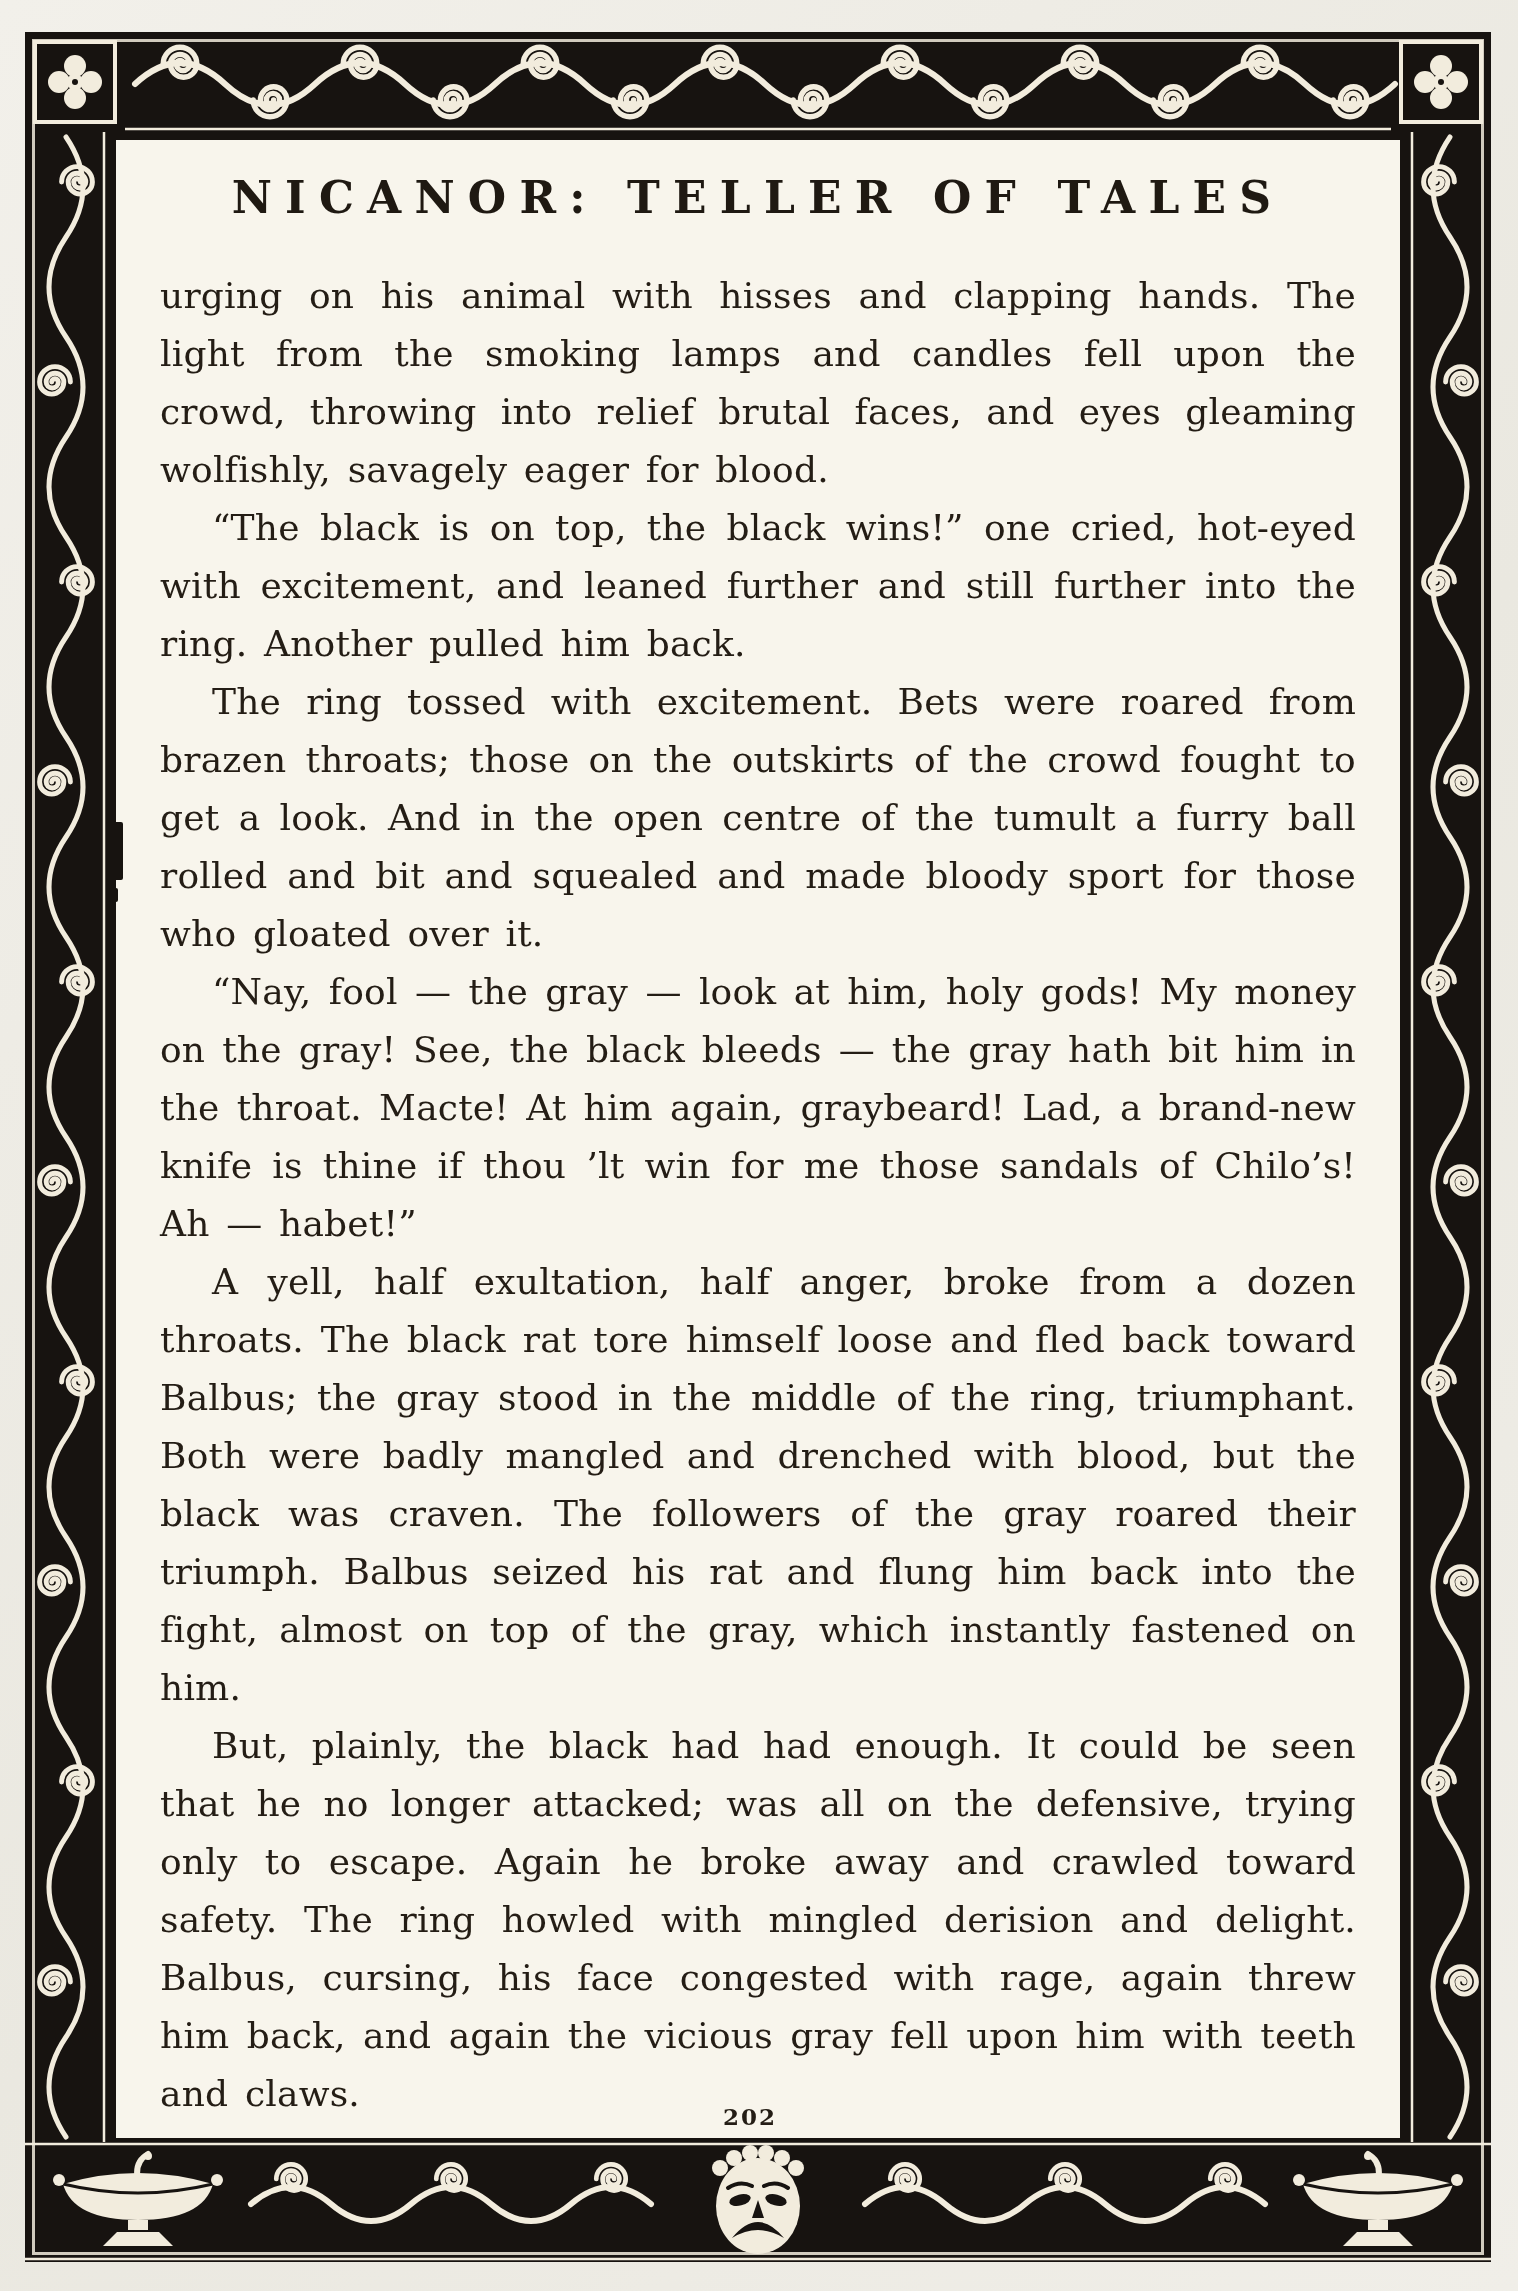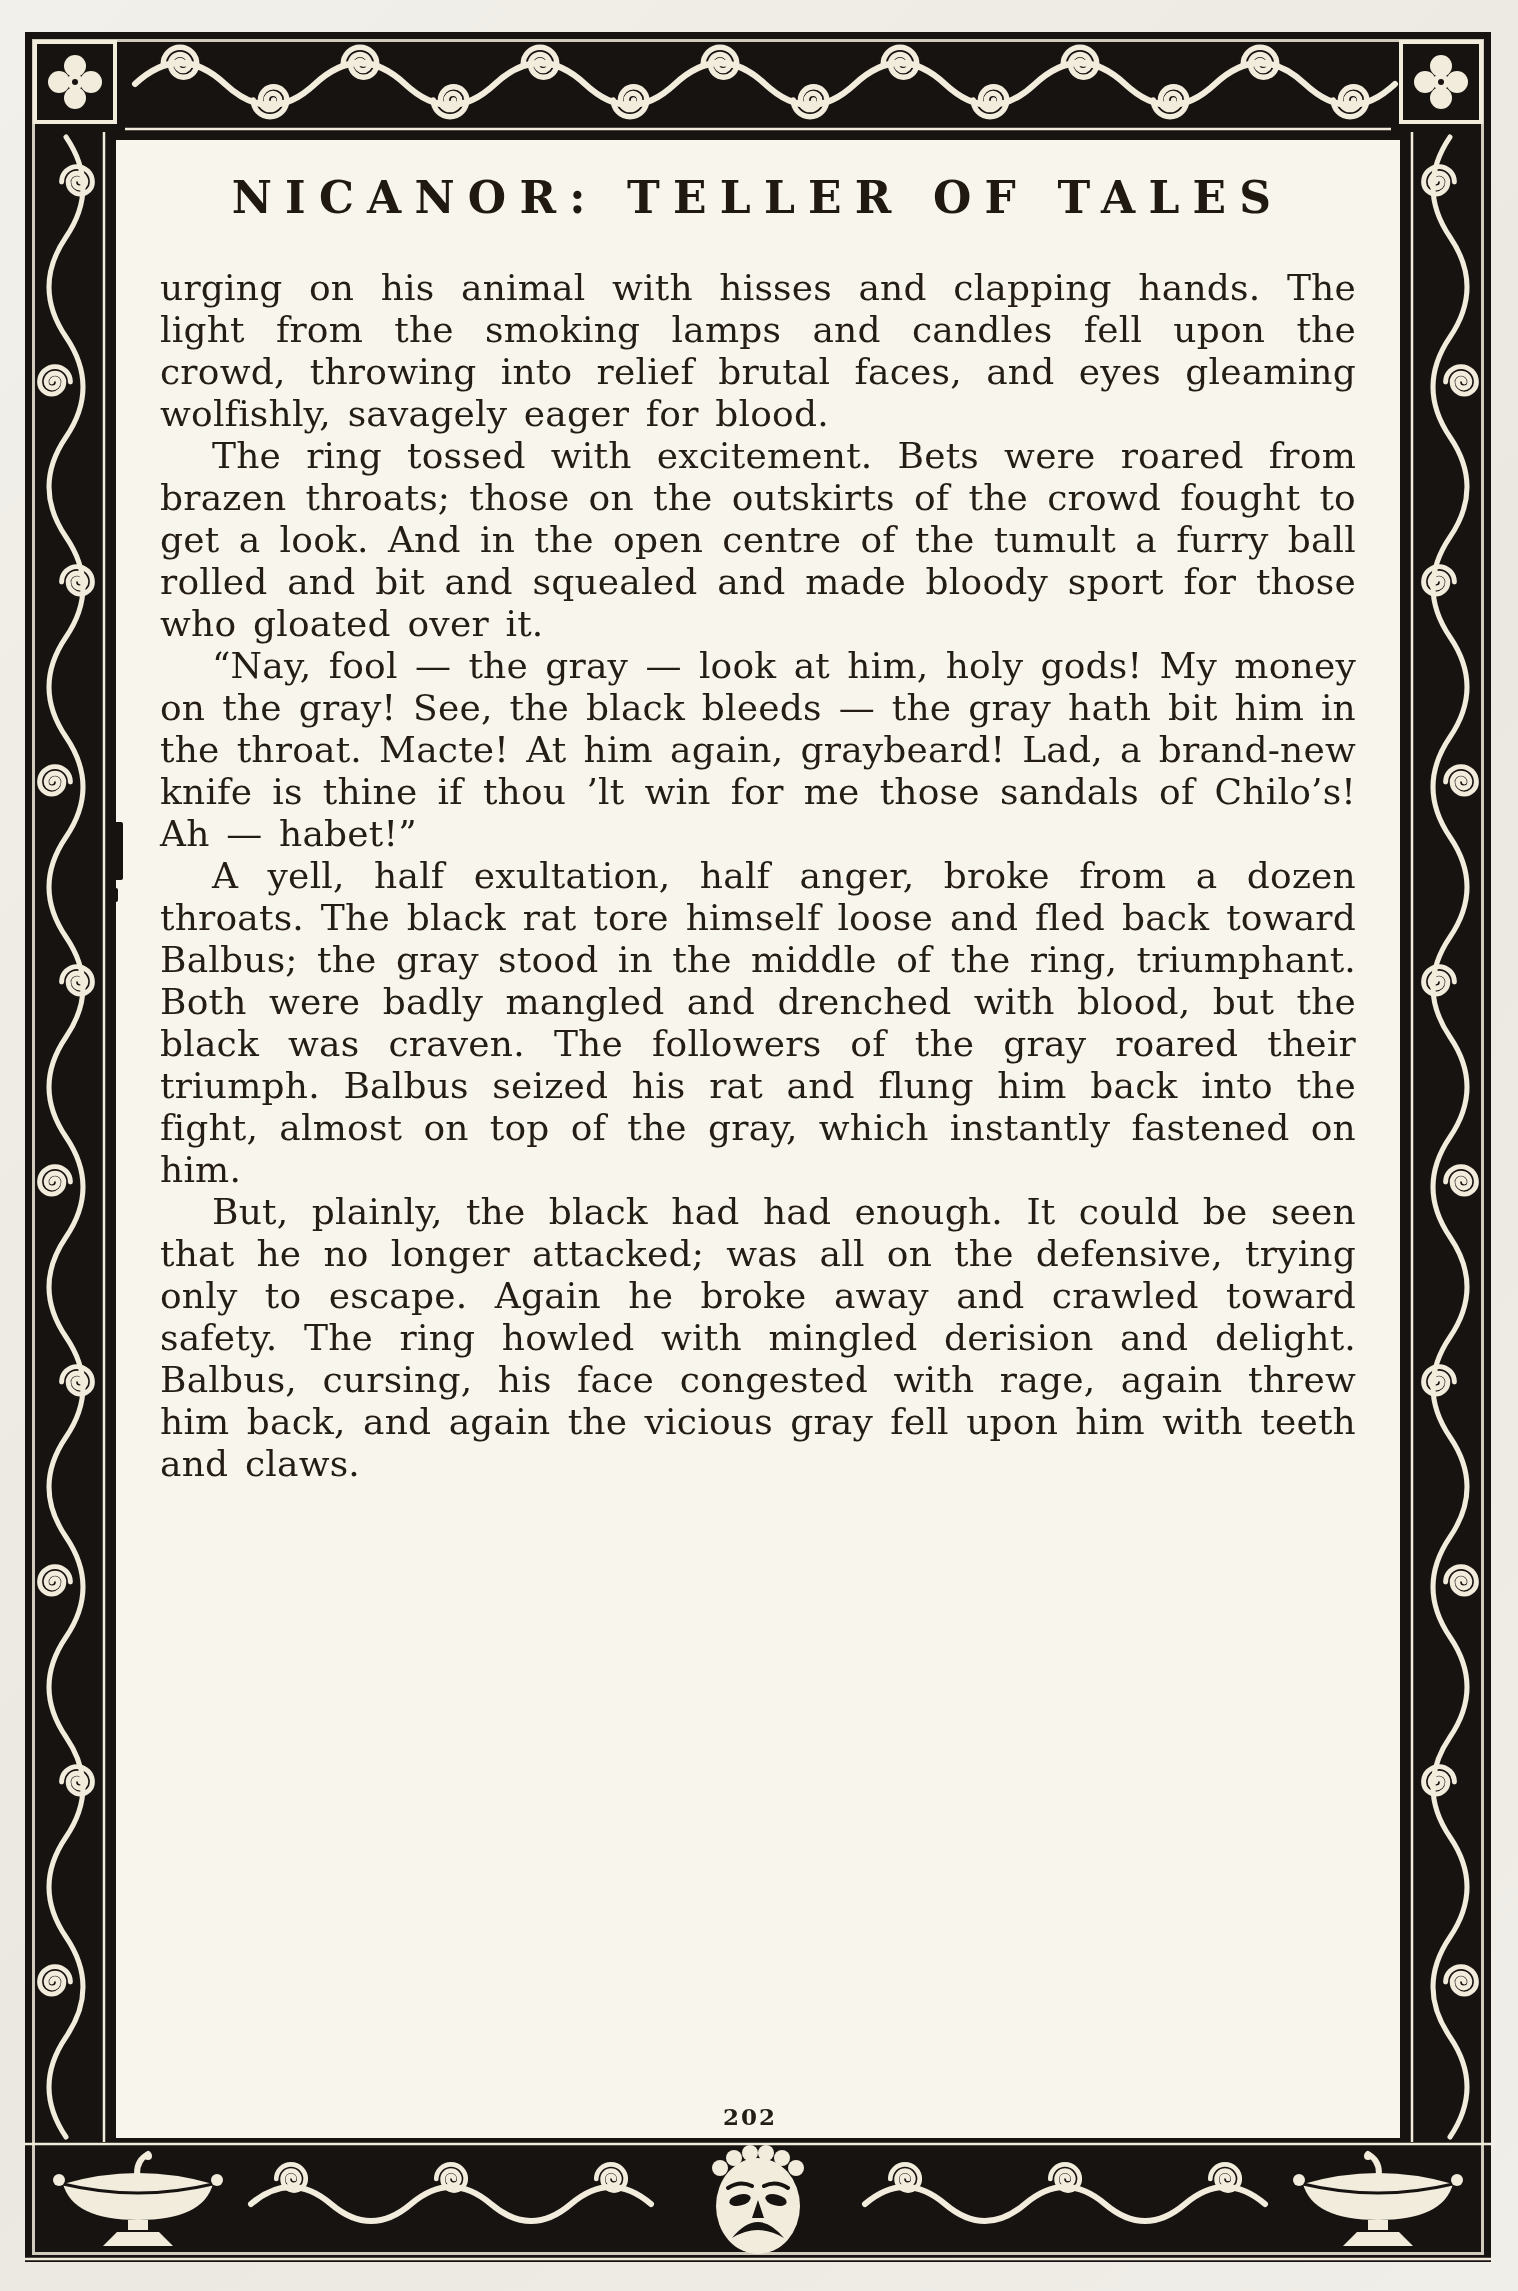--- a/index.html
+++ b/index.html
@@ -26,21 +26,21 @@
     position:absolute; left:116px; top:140px; width:1284px; height:1998px;
     background:#f8f5ec; overflow:hidden;
   }
   .panel-inner { padding:24px 44px 0 44px; }
   .title {
     margin:8px 0 44px 0; text-align:center;
     font-size:44px; font-weight:700; letter-spacing:.30em;
     color:#1f1912; white-space:nowrap;
   }
   .body-text p {
-    margin:0; font-size:36px; line-height:42px; text-align:justify;
+    margin:0; font-size:36px; line-height:58px; text-align:justify;
     color:#241d15; word-spacing:5px; letter-spacing:.2px;
   }
   .body-text p.indent { text-indent:52px; }
   .page-number {
     position:absolute; left:0; right:16px; bottom:8px; text-align:center;
     font-size:23px; font-weight:700; letter-spacing:2px; color:#241d15;
   }
   .print-artifact {
     position:absolute; left:106px; top:822px; width:17px; height:58px;
     background:#171310; border-radius:2px;
@@ -183,20 +183,21 @@
       </g>
       <use href="#sym-mask" x="673" y="0" width="120" height="120"></use>
     </svg>
   </div>
 
   <div class="content-panel">
     <div class="panel-inner">
       <h1 class="title">NICANOR: TELLER OF TALES</h1>
       <div class="body-text">
         <p>urging on his animal with hisses and clapping hands. The light from the smoking lamps and candles fell upon the crowd, throwing into relief brutal faces, and eyes gleaming wolfishly, savagely eager for blood.</p>
+        <p class="indent">“The black is on top, the black wins!” one cried, hot-eyed with excitement, and leaned further and still further into the ring. Another pulled him back.</p>
         <p class="indent">The ring tossed with excitement. Bets were roared from brazen throats; those on the outskirts of the crowd fought to get a look. And in the open centre of the tumult a furry ball rolled and bit and squealed and made bloody sport for those who gloated over it.</p>
         <p class="indent">“Nay, fool — the gray — look at him, holy gods! My money on the gray! See, the black bleeds — the gray hath bit him in the throat. Macte! At him again, graybeard! Lad, a brand-new knife is thine if thou ’lt win for me those sandals of Chilo’s! Ah — habet!”</p>
         <p class="indent">A yell, half exultation, half anger, broke from a dozen throats. The black rat tore himself loose and fled back toward Balbus; the gray stood in the middle of the ring, triumphant. Both were badly mangled and drenched with blood, but the black was craven. The followers of the gray roared their triumph. Balbus seized his rat and flung him back into the fight, almost on top of the gray, which instantly fastened on him.</p>
         <p class="indent">But, plainly, the black had had enough. It could be seen that he no longer attacked; was all on the defensive, trying only to escape. Again he broke away and crawled toward safety. The ring howled with mingled derision and delight. Balbus, cursing, his face congested with rage, again threw him back, and again the vicious gray fell upon him with teeth and claws.</p>
       </div>
     </div>
     <div class="page-number">202</div>
   </div>
 
   <div class="print-artifact"></div>

